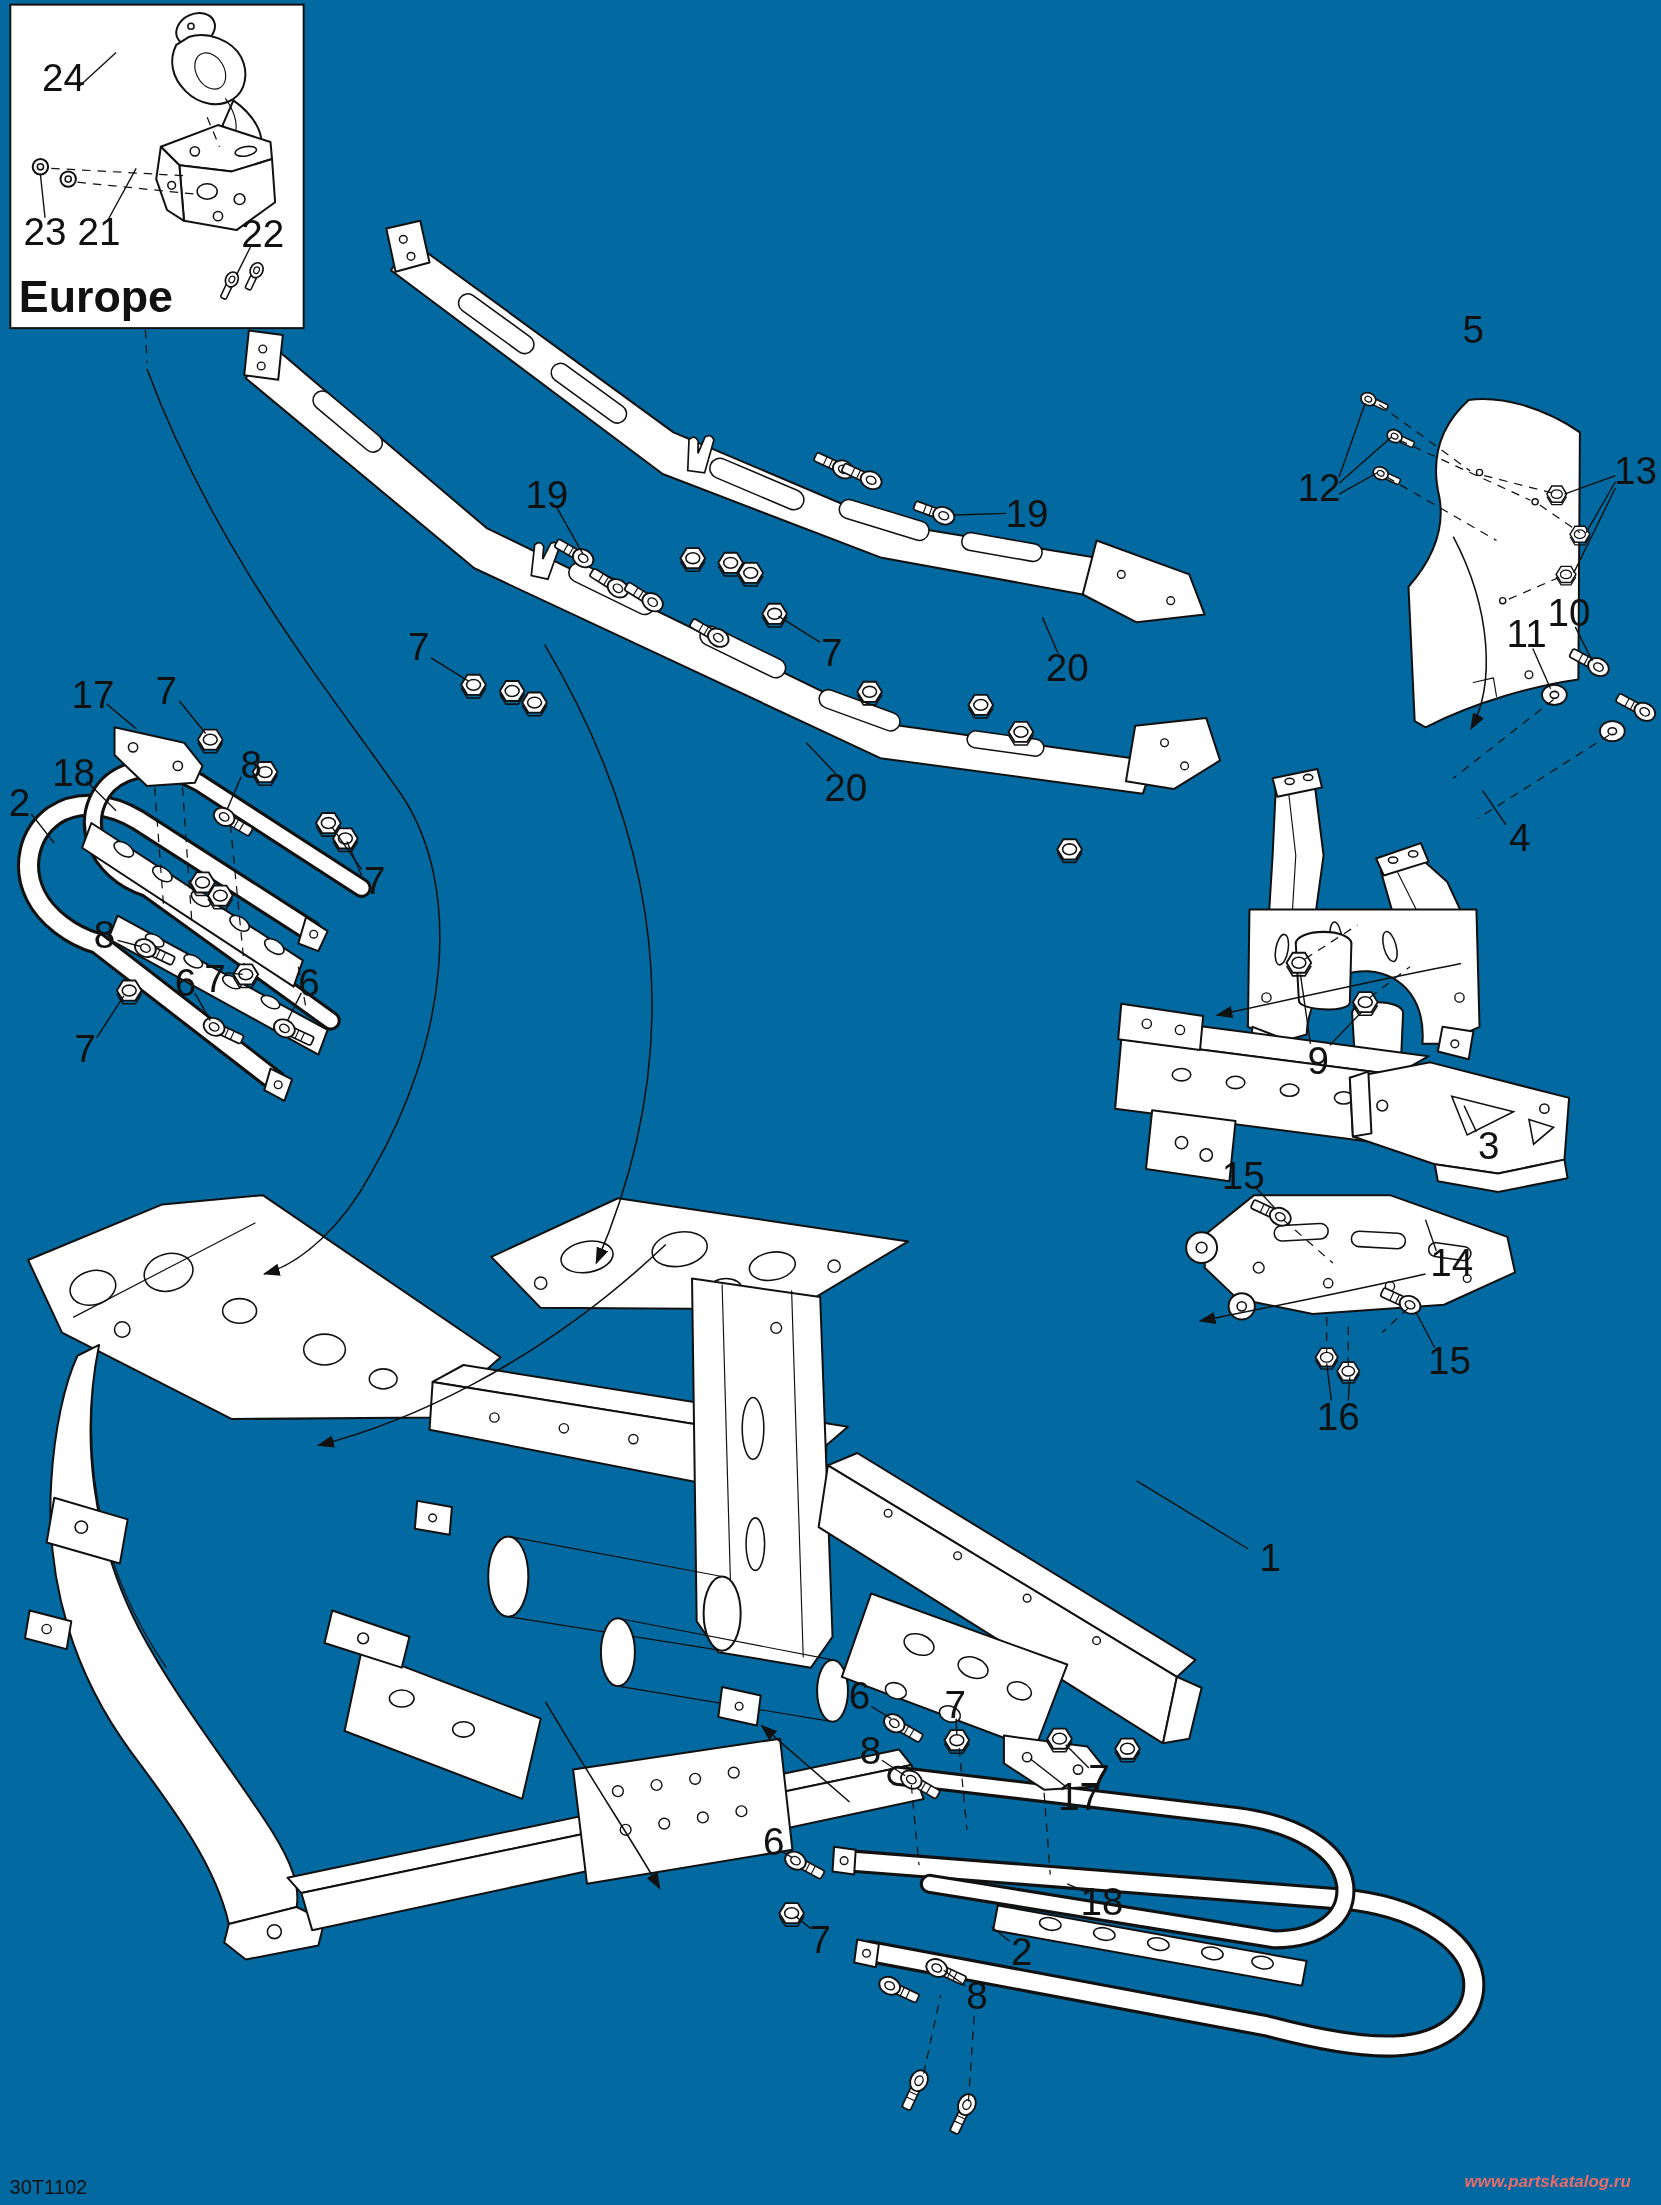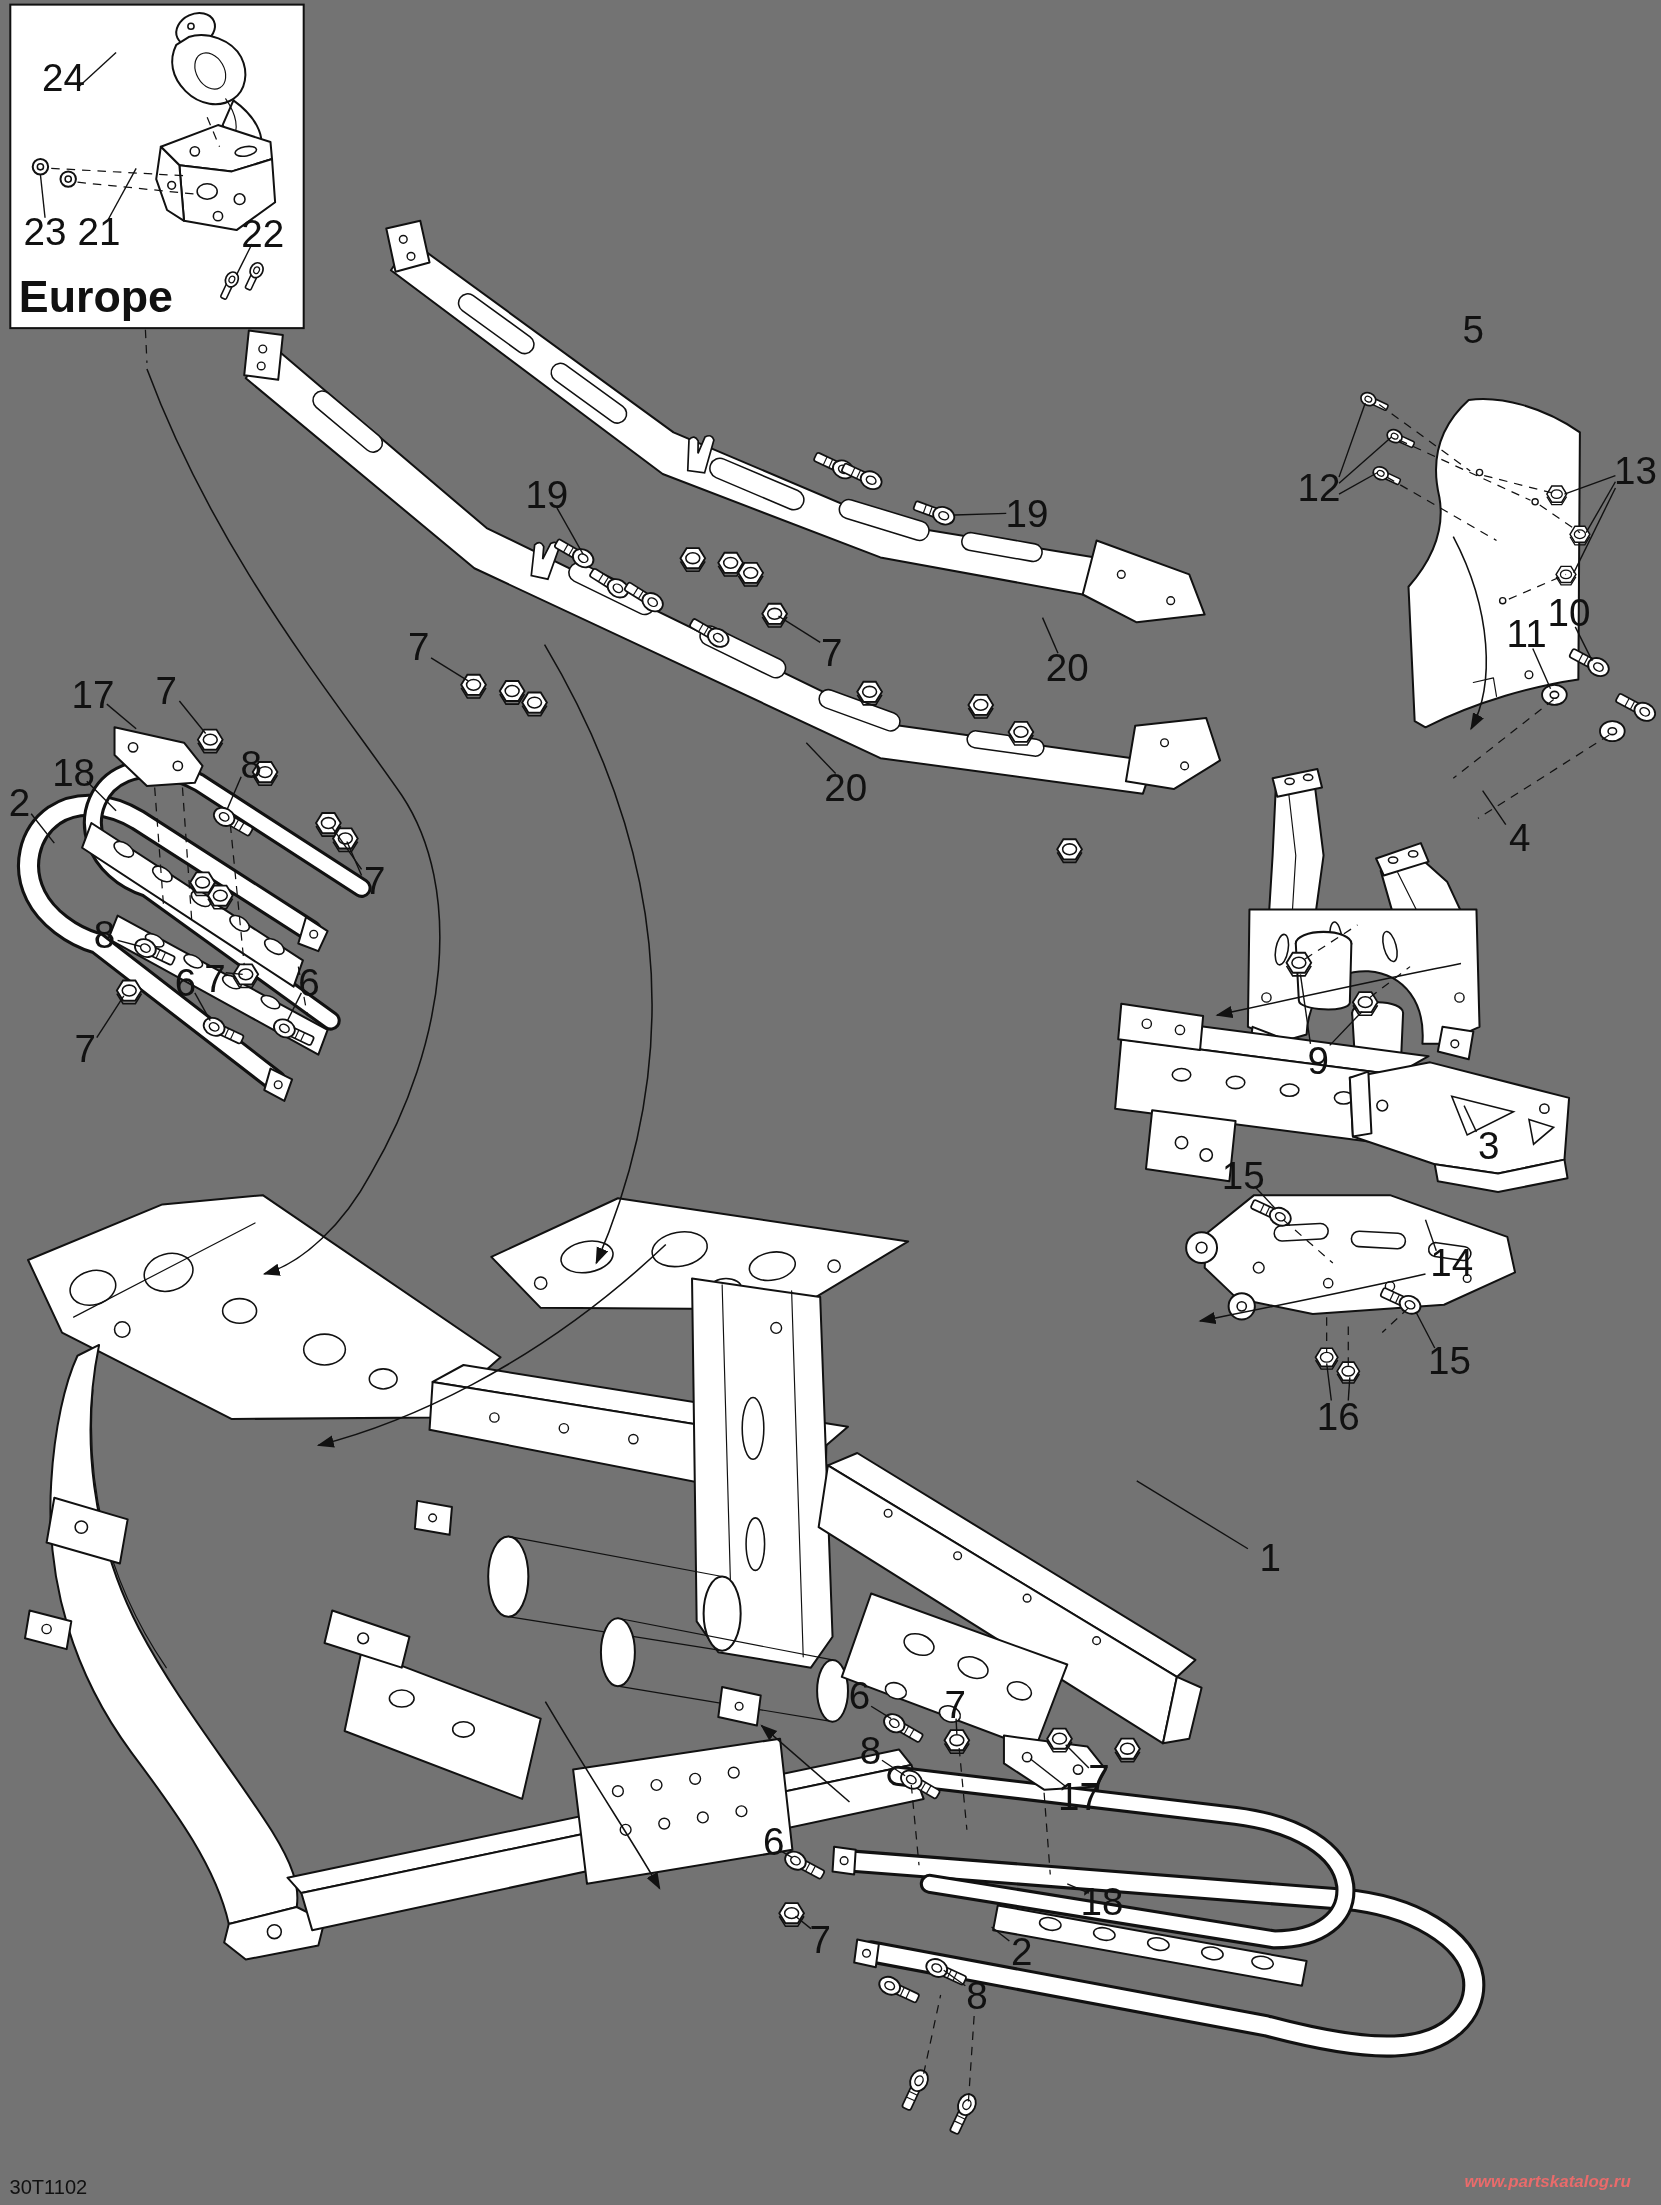--- a/index.html
+++ b/index.html
@@ -1,16 +1,16 @@
 <!DOCTYPE html>
 <html style="font-size:12.4px"><head>
 <meta charset="utf-8">
 <style>
   html,body{margin:0;padding:0;background:#fff;}
-  #stage{position:relative;width:1662px;height:2205px;background:#737373;overflow:hidden;}
+  #stage{position:relative;width:1662px;height:2205px;background:#0369a1;overflow:hidden;}
   svg{position:absolute;left:0;top:0;}
   .part{fill:#fff;stroke:#111;stroke-width:2.6;stroke-linejoin:round;stroke-linecap:round;}
   .thin{fill:none;stroke:#111;stroke-width:1.5;stroke-linejoin:round;stroke-linecap:round;}
   .hole{fill:#fff;stroke:#111;stroke-width:2;}
   .dot{fill:#fff;stroke:#111;stroke-width:1.8;}
   .tube-o{fill:none;stroke:#111;stroke-width:30;stroke-linecap:round;}
   .tube-i{fill:none;stroke:#fff;stroke-width:22;stroke-linecap:round;}
   .tube2-o{fill:none;stroke:#111;stroke-width:26;stroke-linecap:round;}
   .tube2-i{fill:none;stroke:#fff;stroke-width:18;stroke-linecap:round;}
   .callout{font-family:"Liberation Sans",sans-serif;font-size:50px;fill:#111;text-anchor:middle;}

